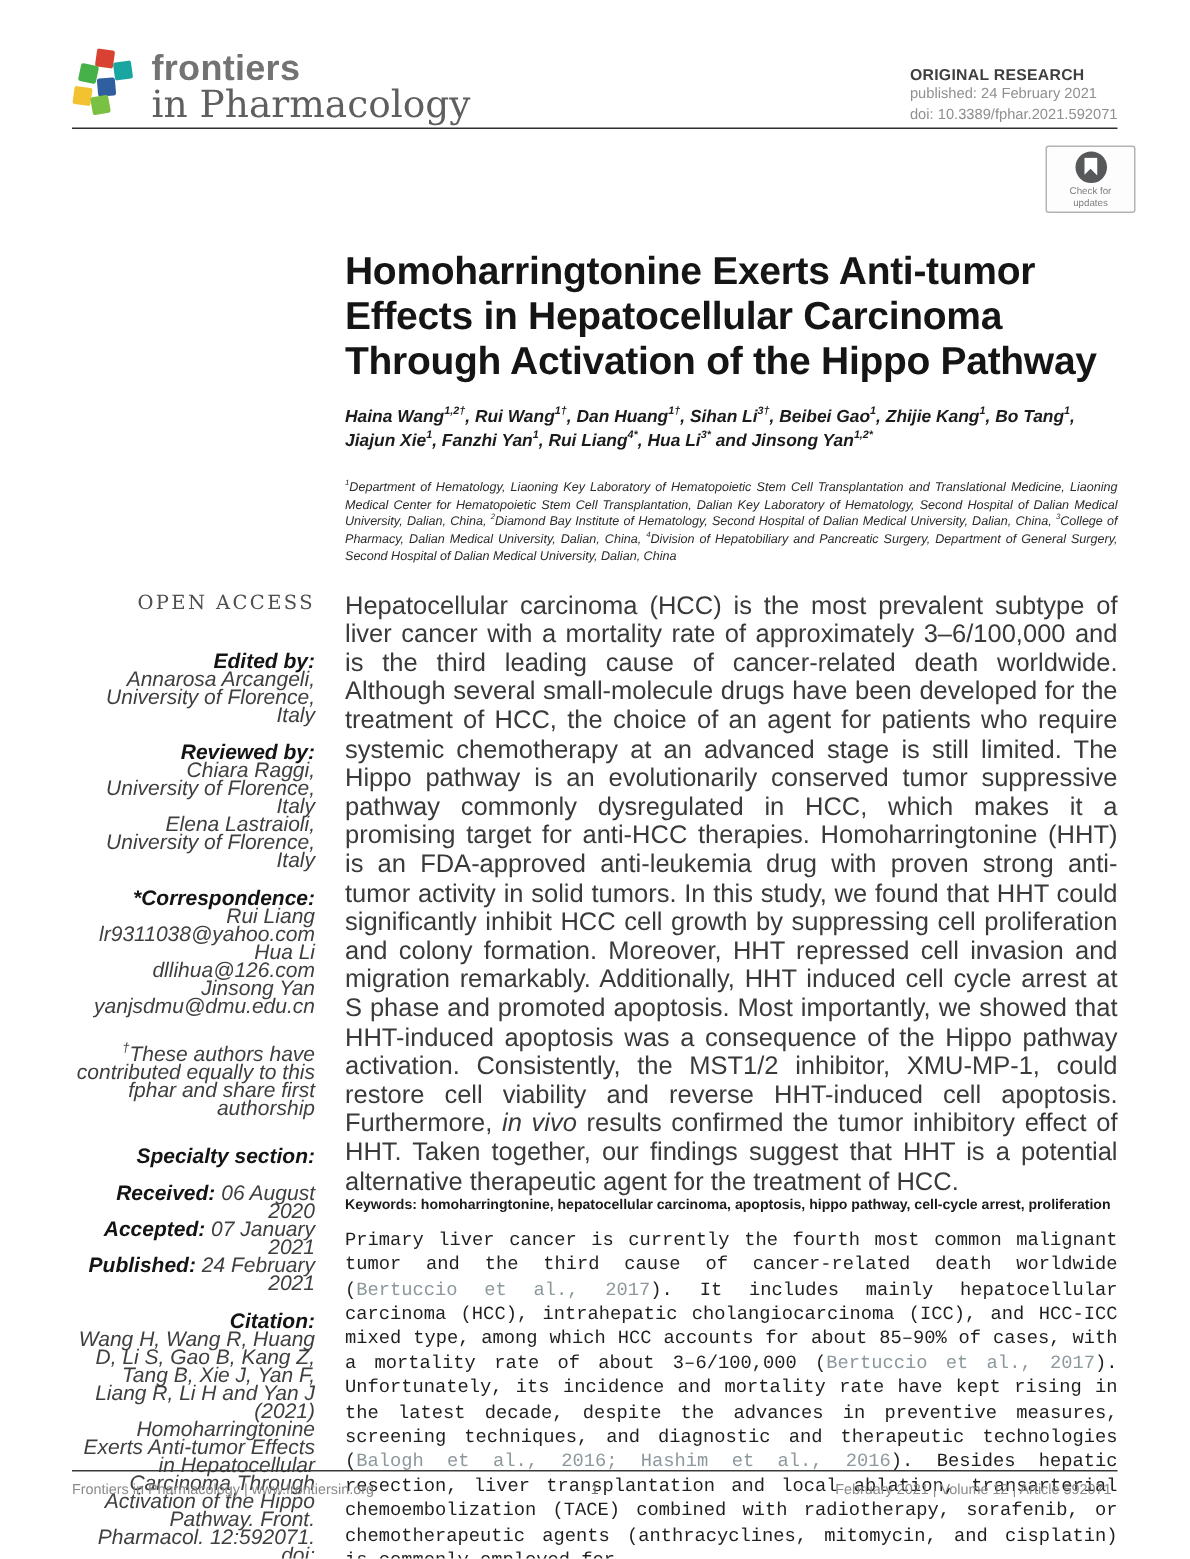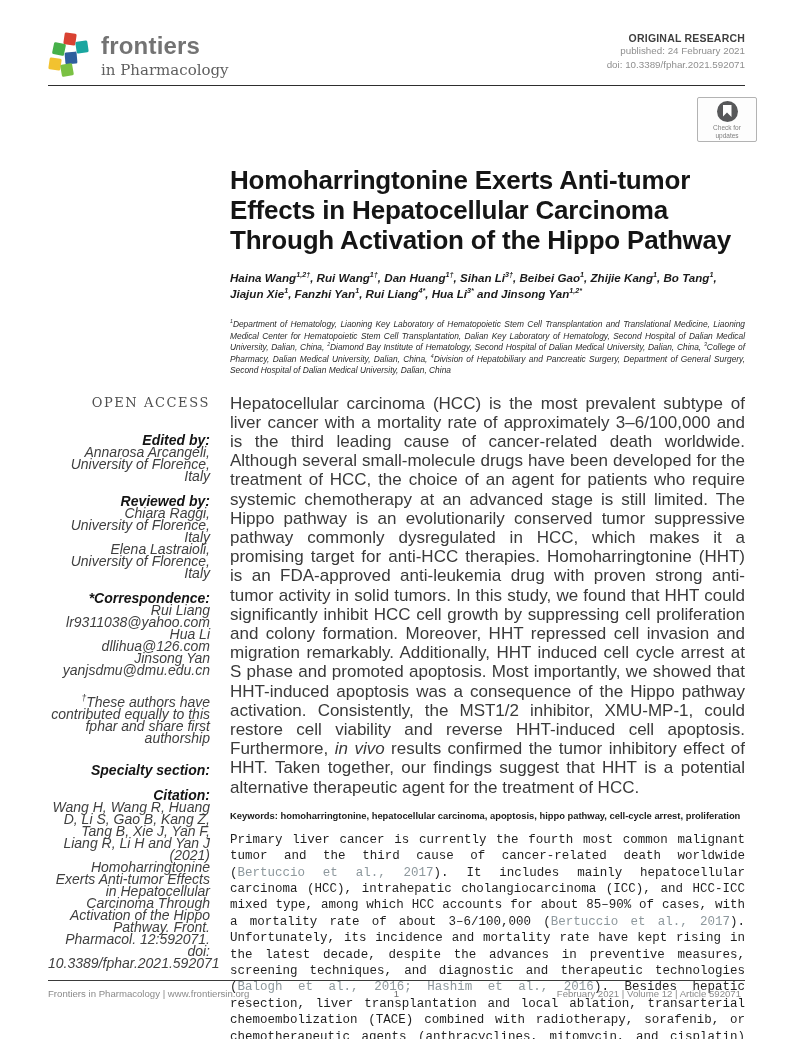--- a/index.html
+++ b/index.html
@@ -3,23 +3,23 @@
 <meta charset="utf-8">
 <style>
   html,body { margin:0; padding:0; background:#ffffff; }
   body { width:793px; height:1039px; position:relative; font-family:"Liberation Sans", sans-serif; overflow:hidden; }
 
   
   .logo { position:absolute; top:33px; left:48px; display:flex; gap:9px; }
   .cubes { position:relative; width:44px; height:48px; }
   .cube { position:absolute; width:12px; height:12px; border-radius:1.5px; }
   .logo-text .name { font-size:24px; font-weight:bold; color:#737373; line-height:25px; letter-spacing:0.2px; }
-  .logo-text .sub  { font-size:15px; color:#5f5f5f; font-family:"DejaVu Serif", serif; line-height:24px; }
+  .logo-text .sub  { font-size:25px; color:#5f5f5f; font-family:"DejaVu Serif", serif; line-height:24px; }
 
-  .header-right { position:absolute; top:32px; right:48px; text-align:right; }
+  .header-right { position:absolute; top:44px; right:48px; }
   .hr-type { font-size:10.5px; font-weight:bold; color:#3f3f3f; letter-spacing:0.2px; }
   .hr-line { font-size:9.8px; color:#8f8f8f; line-height:13.5px; }
 
   .header-rule { position:absolute; top:85px; left:48px; right:48px; border-top:1.4px solid #2e2e2e; }
 
   .badge { position:absolute; top:97px; right:36px; width:60px; height:45px; border:1px solid #b3b3b3;
            border-radius:2px; text-align:center; padding-top:3px; box-sizing:border-box; background:#fdfdfd; cursor:pointer; }
   .badge-circle { width:21px; height:21px; border-radius:50%; background:#57585a; margin:0 auto; position:relative; }
   .badge-mark { position:absolute; left:6px; top:4px; width:9px; height:12px; background:#ffffff;
                 clip-path:polygon(0 0,100% 0,100% 100%,50% 62%,0 100%); }
@@ -28,21 +28,21 @@
   
   .content { position:absolute; top:165px; left:48px; width:697px; display:flex; }
   .sidebar { width:176px; box-sizing:border-box; padding-top:230px; padding-right:14px; text-align:right; }
   .main    { width:515px; margin-left:6px; }
 
   
   .title { font-size:26px; font-weight:bold; color:#151515; line-height:30px; letter-spacing:-0.2px; margin:0; max-width:505px; }
   .authors { margin-top:15px; font-size:11.6px; font-weight:bold; font-style:italic; color:#1b1b1b; line-height:16px; }
   .affiliations { margin-top:17px; font-size:8.4px; font-style:italic; color:#2c2c2c; line-height:11.5px; text-align:justify; }
   .abstract { margin-top:17px; font-size:17px; color:#3a3a3a; line-height:19.2px; text-align:justify; }
-  .keywords { margin-top:13px; font-size:9.4px; font-weight:bold; color:#1a1a1a; }
+  .keywords { font-size:9.4px; font-weight:bold; color:#1a1a1a; }
   .section-heading { margin-top:17px; font-size:14.5px; font-weight:bold; color:#111111; letter-spacing:0.2px; }
   .body-text { margin-top:11px; font-family:Liberation Mono, monospace; font-size:12.5px; color:#1f1f1f;
                line-height:16.4px; text-align:justify; }
   sup { font-size:0.62em; vertical-align:super; line-height:0; }
   .seg-i { font-style:italic; }
   .seg-cite { color:#8d989d; cursor:pointer; }
 
   
   .open-access { font-family:"DejaVu Serif", serif; font-size:13px; letter-spacing:1.6px; color:#4f4f4f; margin-bottom:24px; }
   .sb-group { margin-top:13px; font-size:14px; font-style:italic; color:#3f3f3f; line-height:12px; }
@@ -127,20 +127,25 @@
           <div>yanjsdmu@dmu.edu.cn</div>
         </div>
     </div>
 
     <div class="sb-group sb-gap-lg"><sup>†</sup><span>These authors have contributed equally to this fphar and share first authorship</span></div>
 
     <div class="sb-group sb-gap-lg">
       <div class="sb-label">Specialty section:</div>
     </div>
 
+    <div class="sb-group">
+      <div class="sb-date"><b>Received:</b><span> 06 August 2020</span></div>
+      <div class="sb-date"><b>Accepted:</b><span> 07 January 2021</span></div>
+      <div class="sb-date"><b>Published:</b><span> 24 February 2021</span></div>
+    </div>
 
     <div class="sb-group">
       <div class="sb-label">Citation:</div>
       <div>Wang H, Wang R, Huang D, Li S, Gao B, Kang Z, Tang B, Xie J, Yan F, Liang R, Li H and Yan J (2021) Homoharringtonine Exerts Anti-tumor Effects in Hepatocellular Carcinoma Through Activation of the Hippo Pathway. Front. Pharmacol. 12:592071. doi: 10.3389/fphar.2021.592071</div>
     </div>
   </div>
 
   <div class="main">
     <h1 class="title">Homoharringtonine Exerts Anti-tumor Effects in Hepatocellular Carcinoma Through Activation of the Hippo Pathway</h1>
 

